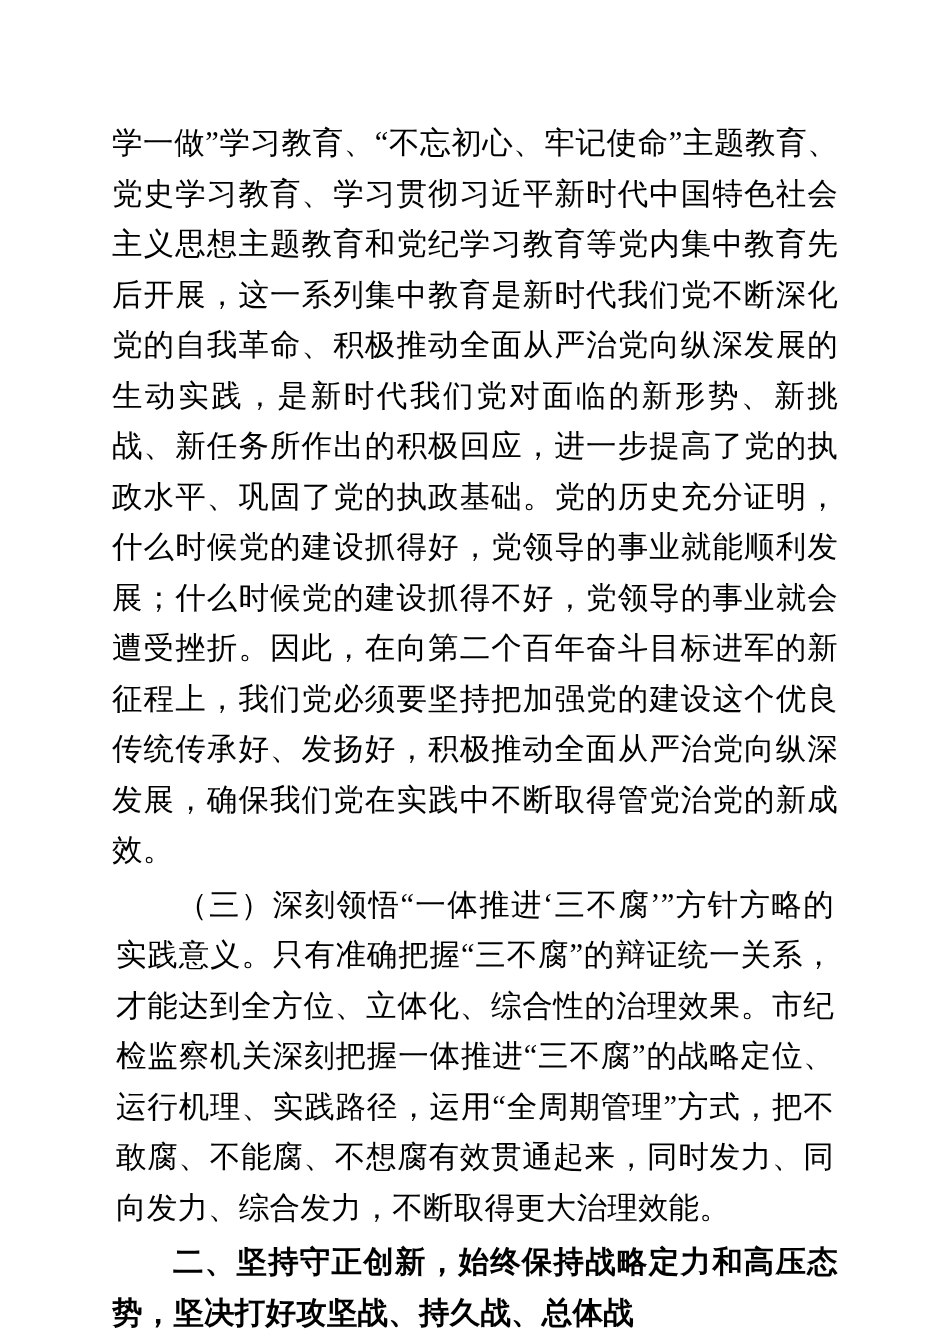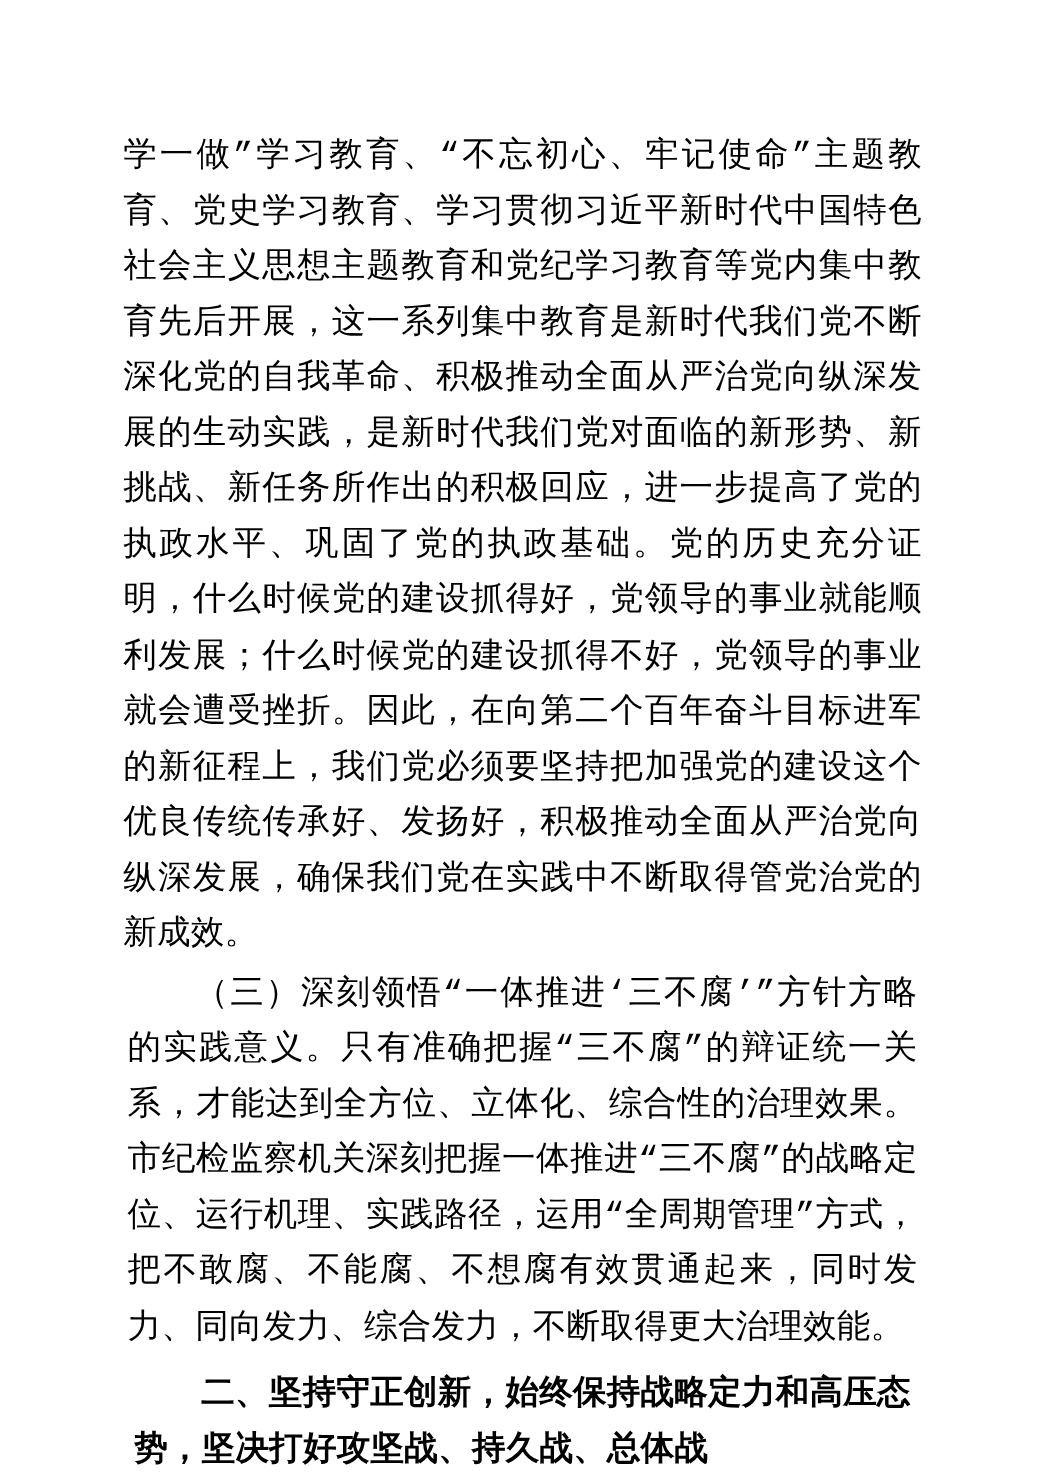--- a/index.html
+++ b/index.html
@@ -14,41 +14,40 @@
     color: #000000;
     overflow: hidden;
   }
   .page {
     position: relative;
     width: 950px;
     height: 1048px;
     box-sizing: border-box;
     padding: 118px 112px 60px 112px;
     background: #ffffff;
-    font-family: Liberation Mono, monospace;
   }
   .doc-body {
     font-size: 30.5px;
     line-height: 50.5px;
     text-align: justify;
     text-justify: inter-ideograph;
     letter-spacing: 0.2px;
   }
   p.para {
     margin: 0;
     text-indent: 0;
     white-space: pre-wrap;
   }
   p.indent2 {
     margin: 4px;
     text-indent: 2em;
     white-space: pre-wrap;
   }
   p.heading {
-    margin: 10px;
+    margin: 0;
     text-indent: 2em;
     font-weight: bold;
     white-space: pre-wrap;
   }
 </style>
 </head>
 <body>
 
 <div class="page">
   <div class="doc-body">

